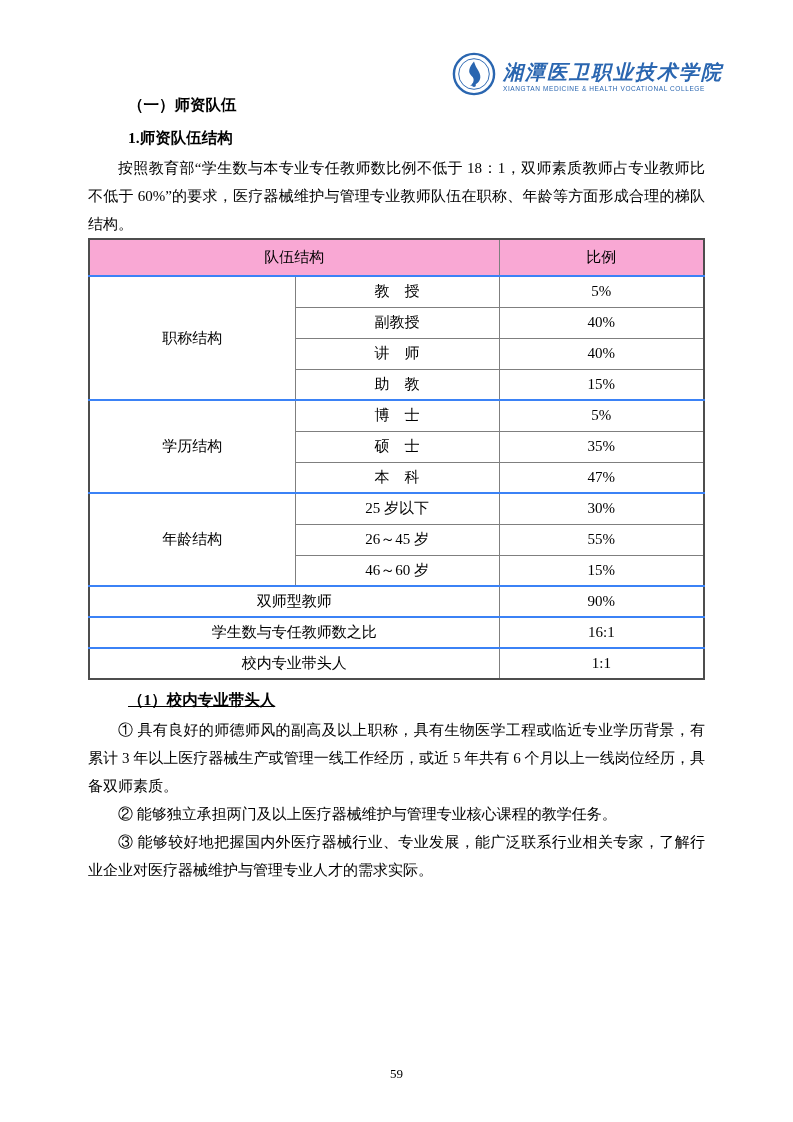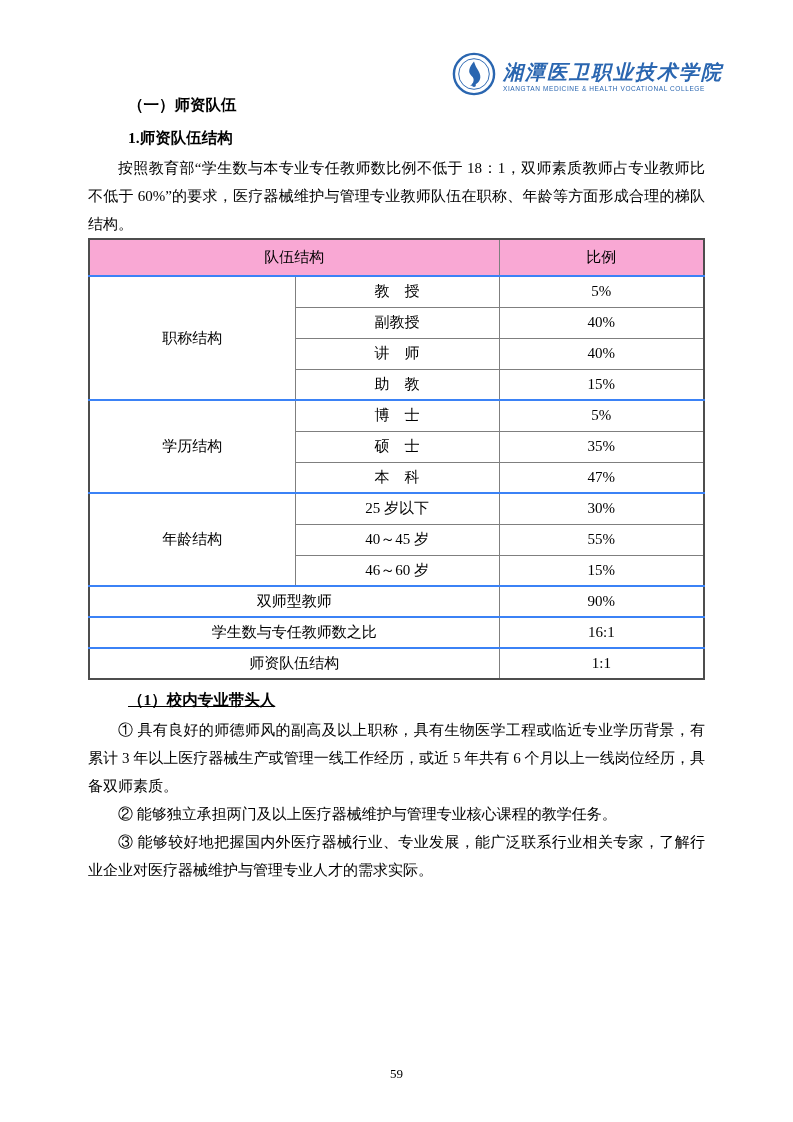--- a/index.html
+++ b/index.html
@@ -179,38 +179,38 @@
           <td>本　科</td>
           <td>47%</td>
         </tr>
 
         <tr class="sep">
           <td rowspan="3">年龄结构</td>
           <td>25 岁以下</td>
           <td>30%</td>
         </tr>
         <tr>
-          <td>40～45 岁</td>
+          <td>26～45 岁</td>
           <td>55%</td>
         </tr>
         <tr>
           <td>46～60 岁</td>
           <td>15%</td>
         </tr>
 
         <tr class="sep">
           <td colspan="2">双师型教师</td>
           <td>90%</td>
         </tr>
         <tr class="sep">
           <td colspan="2">学生数与专任教师数之比</td>
           <td>16:1</td>
         </tr>
         <tr class="sep">
-          <td colspan="2">师资队伍结构</td>
+          <td colspan="2">校内专业带头人</td>
           <td>1:1</td>
         </tr>
       </tbody>
     </table>
 
     <div class="section2">
       <p class="h-bold" style="padding-left: 40px; text-decoration: underline;">（1）校内专业带头人</p>
       <p class="para">① 具有良好的师德师风的副高及以上职称，具有生物医学工程或临近专业学历背景，有累计 3 年以上医疗器械生产或管理一线工作经历，或近 5 年共有 6 个月以上一线岗位经历，具备双师素质。</p>
       <p class="para">② 能够独立承担两门及以上医疗器械维护与管理专业核心课程的教学任务。</p>
       <p class="para">③ 能够较好地把握国内外医疗器械行业、专业发展，能广泛联系行业相关专家，了解行业企业对医疗器械维护与管理专业人才的需求实际。</p>

